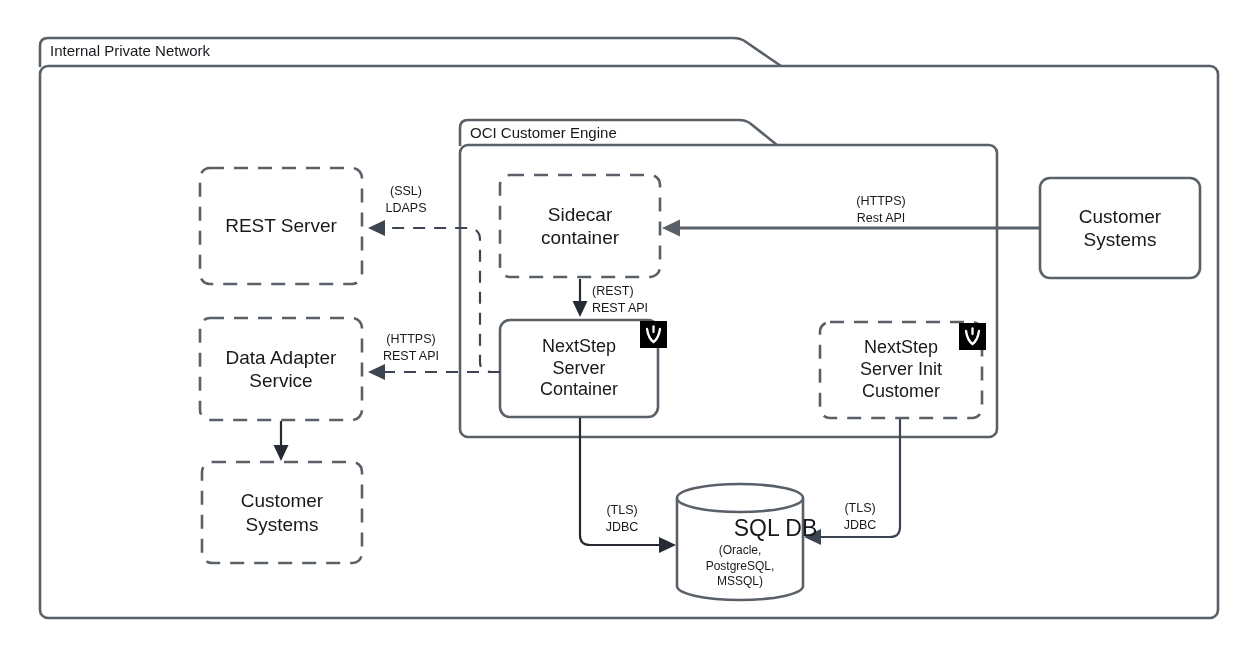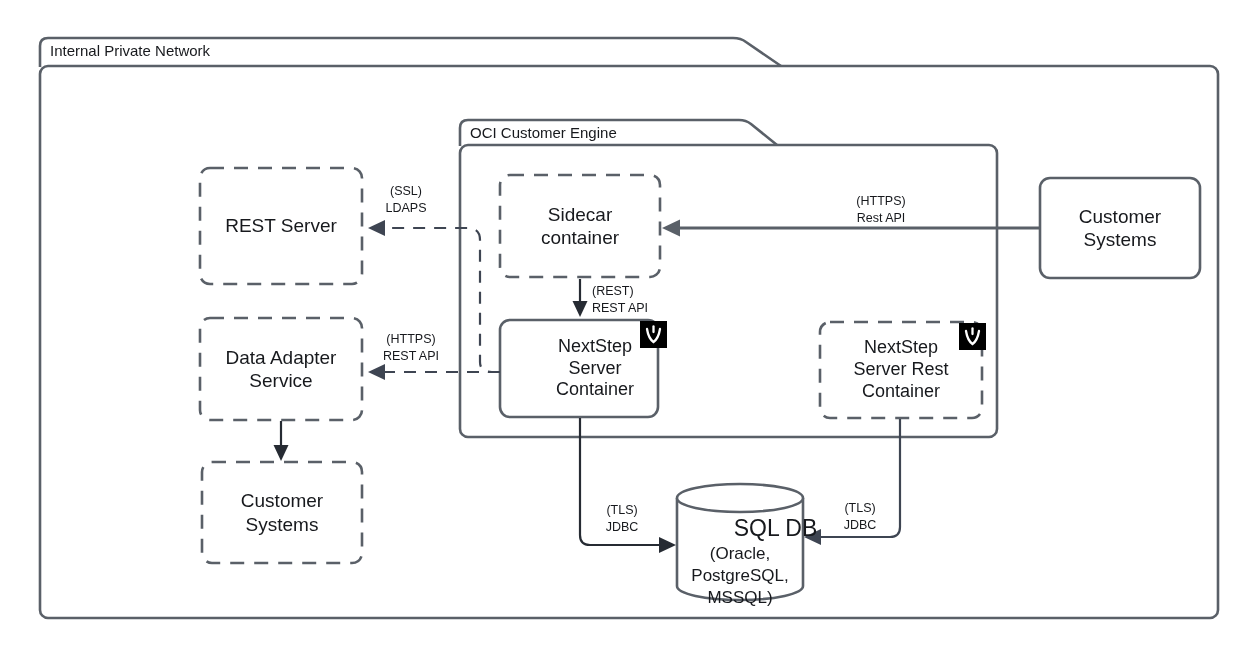--- a/index.html
+++ b/index.html
@@ -11,21 +11,21 @@
   svg.layer{position:absolute;left:0;top:0;width:1260px;height:660px;}
   .lbl{position:absolute;display:flex;align-items:center;justify-content:center;
        text-align:center;line-height:1.22;color:#17191d;}
   .node-lbl{font-size:19px;}
   .node-lbl-sm{font-size:18px;}
   .edge-lbl{position:absolute;font-size:12.5px;line-height:1.35;color:#17191d;
             white-space:nowrap;transform:translateX(-50%);text-align:center;}
   .edge-lbl.left-align{transform:none;text-align:left;}
   .grp-lbl{position:absolute;font-size:15px;color:#17191d;white-space:nowrap;text-align:center;}
   .db-title{position:absolute;font-size:23px;text-align:center;}
-  .db-sub{position:absolute;font-size:17px;line-height:1.3;text-align:center;}
+  .db-sub{position:absolute;font-size:12px;line-height:1.3;text-align:center;}
 </style>
 </head>
 <body>
 
 <div class="canvas">
 
   <svg class="layer" viewBox="0 0 1260 660">
 
     <path d="M 40,67 L 40,46 Q 40,38 48,38 L 733,38 Q 741,38 746,42 L 781,66" fill="none" stroke="#5a6068" stroke-width="2.6"></path>
     <rect x="40" y="66" width="1178" height="552" rx="8" fill="none" stroke="#5a6068" stroke-width="2.6"></rect>
@@ -87,25 +87,25 @@
   </div>
   <div class="lbl node-lbl" style="left:500px;top:175px;width:160px;height:102px;">
     <span style="max-width:110px;">Sidecar container</span>
   </div>
   <div class="lbl node-lbl" style="left:200px;top:318px;width:162px;height:102px;">
     <span style="max-width:130px;">Data Adapter Service</span>
   </div>
   <div class="lbl node-lbl" style="left:202px;top:462px;width:160px;height:101px;">
     <span style="max-width:110px;">Customer Systems</span>
   </div>
-  <div class="lbl node-lbl-sm" style="left:516px;top:320px;width:158px;height:97px;">
+  <div class="lbl node-lbl-sm" style="left:500px;top:320px;width:158px;height:97px;">
     <span style="max-width:100px;">NextStep Server Container</span>
   </div>
   <div class="lbl node-lbl-sm" style="left:820px;top:322px;width:162px;height:96px;">
-    <span style="max-width:118px;">NextStep Server Rest Container</span>
+    <span style="max-width:118px;">NextStep Server Init Customer</span>
   </div>
   <div class="lbl node-lbl" style="left:1040px;top:178px;width:160px;height:100px;">
     <span style="max-width:110px;">Customer Systems</span>
   </div>
 
   <div class="db-title" style="left:677px;top:515px;width:149px;padding-left:24px;">SQL DB</div>
   <div class="db-sub" style="left:690px;top:543px;width:100px;">(Oracle, PostgreSQL, MSSQL)</div>
 
   <div class="edge-lbl" style="left:881px;top:193px;">
     <div>(HTTPS)</div>

